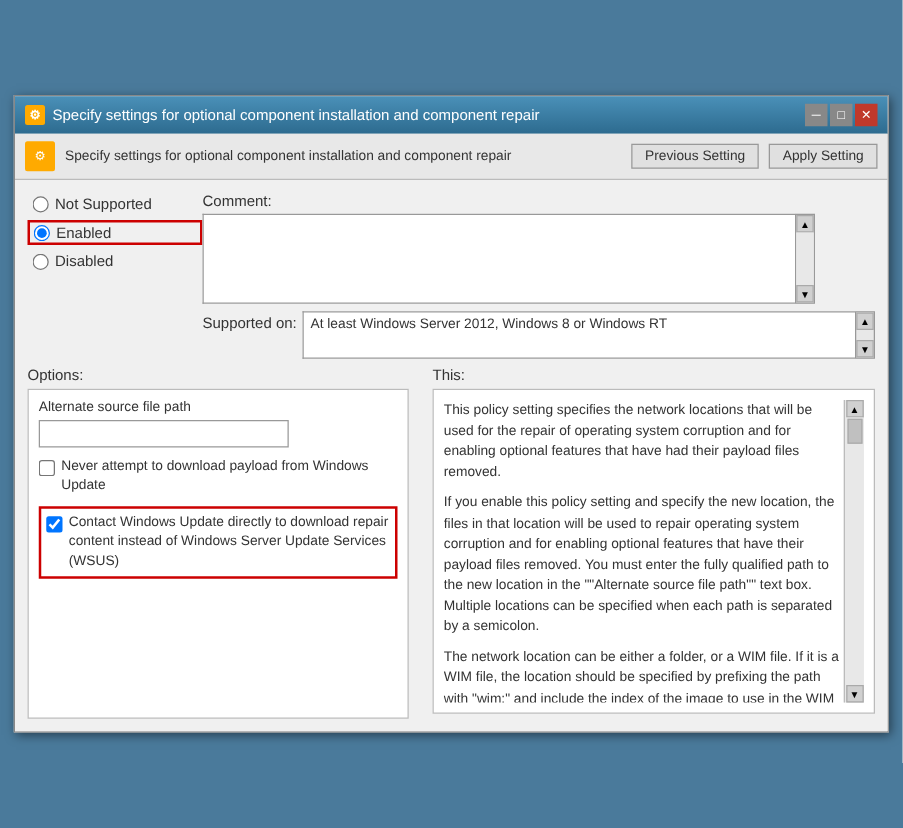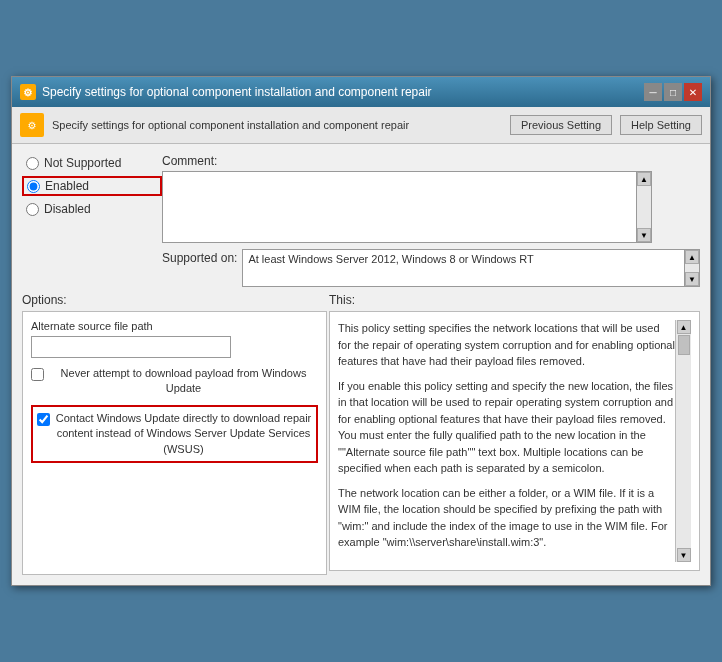--- a/index.html
+++ b/index.html
@@ -219,21 +219,20 @@
       margin-bottom: 8px;
     }
     .checkbox-item input[type="checkbox"] {
       margin-top: 2px;
       cursor: pointer;
     }
     .checkbox-label {
       font-size: 11px;
       color: #333;
       line-height: 1.4;
-      text-align: center;
     }
     .checkbox-item-highlighted {
       border: 2px solid #cc0000;
       padding: 4px;
       margin-bottom: 6px;
     }
 
     .footer {
       border-top: 1px solid #bbb;
       padding: 8px 10px;
@@ -327,21 +326,21 @@
       <button class="title-btn minimize">─</button>
       <button class="title-btn maximize">□</button>
       <button class="title-btn close">✕</button>
     </div>
   </div>
 
   <div class="toolbar">
     <div class="toolbar-icon">⚙</div>
     <span class="toolbar-title">Specify settings for optional component installation and component repair</span>
     <button class="toolbar-btn">Previous Setting</button>
-    <button class="toolbar-btn">Help Setting</button>
+    <button class="toolbar-btn">Apply Setting</button>
   </div>
 
   <div class="content">
 
     <div style="display:flex; gap:0; margin-bottom:6px;">
 
       <div class="radio-group">
         <div class="radio-item">
           <input type="radio" name="config" id="r1" style="">
           <label for="r1" class="radio-label">Not Supported</label>
@@ -378,21 +377,21 @@
               <div class="supported-scrollbar">
                 <div class="scrollbar-arrow">▲</div>
                 <div class="scrollbar-arrow">▼</div>
               </div>
             </div>
           </div>
         </div>
       </div>
     </div>
 
-    <div style="display:flex; gap:2px; margin-top:4px;">
+    <div style="display:flex; gap:19px; margin-top:4px;">
 
       <div style="width:305px;">
         <div class="panel-title">Options:</div>
         <div class="options-content">
           <div class="alt-source-label">Alternate source file path</div>
           <input type="text" class="alt-source-input" style="">
           <div class="checkbox-item">
             <input type="checkbox" id="cb1" style="">
             <label for="cb1" class="checkbox-label">Never attempt to download payload from Windows Update</label>
           </div>

